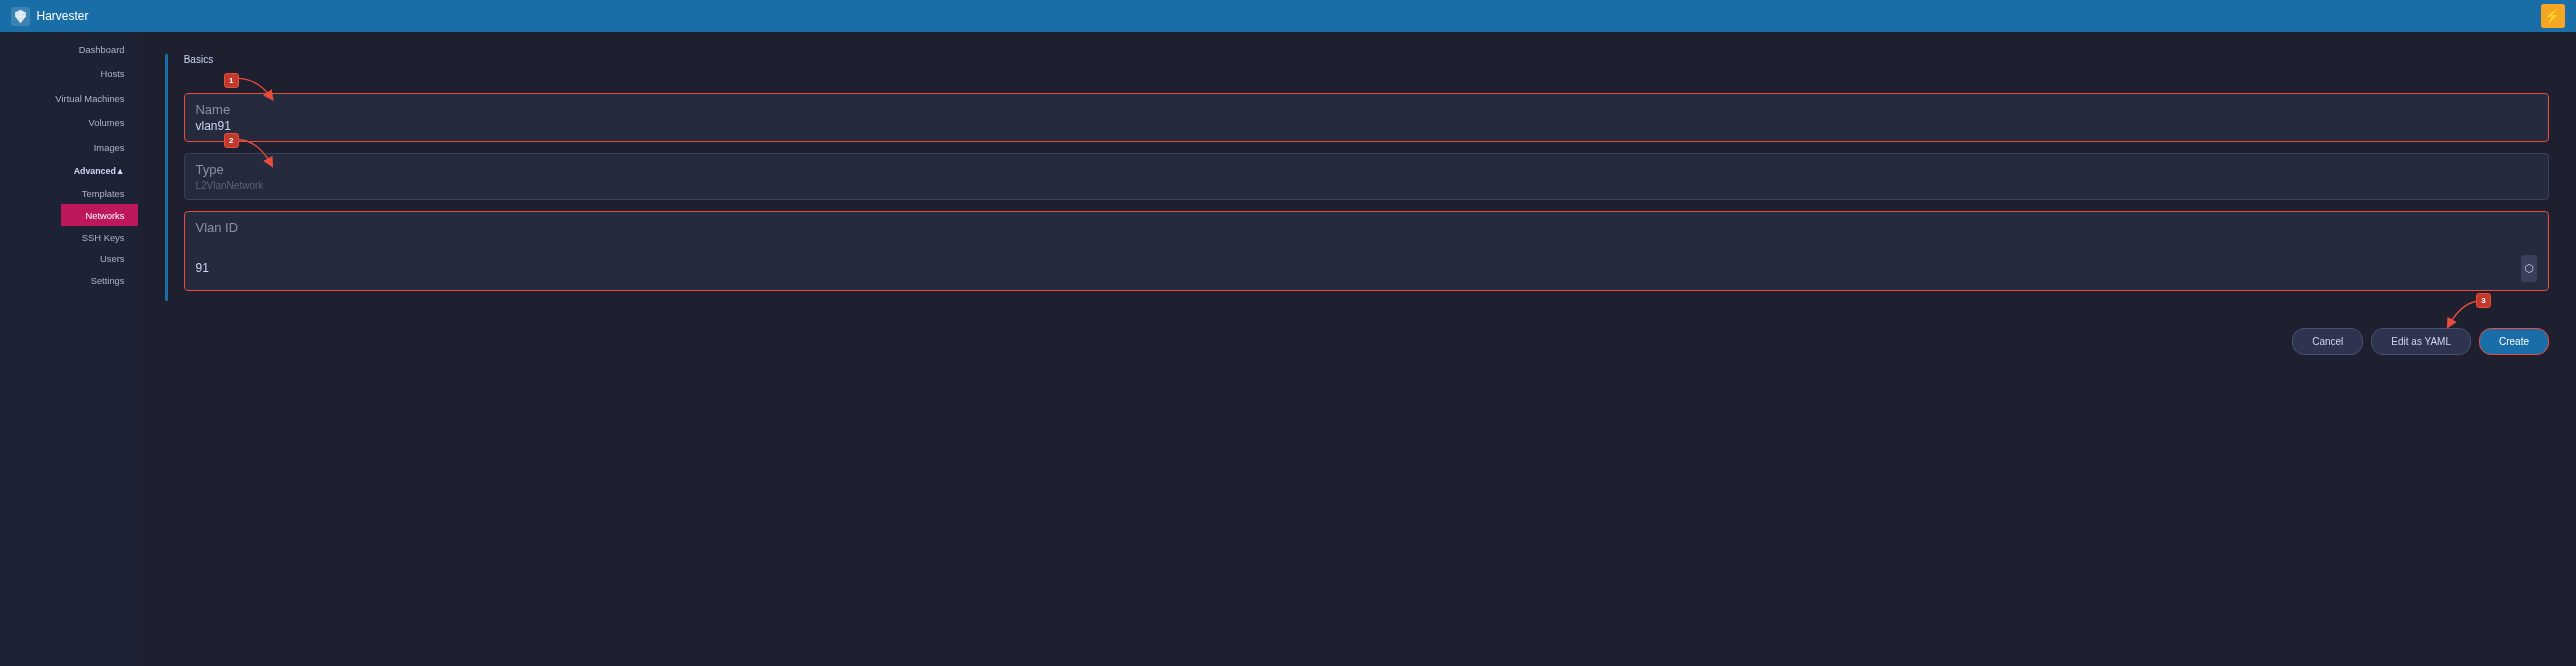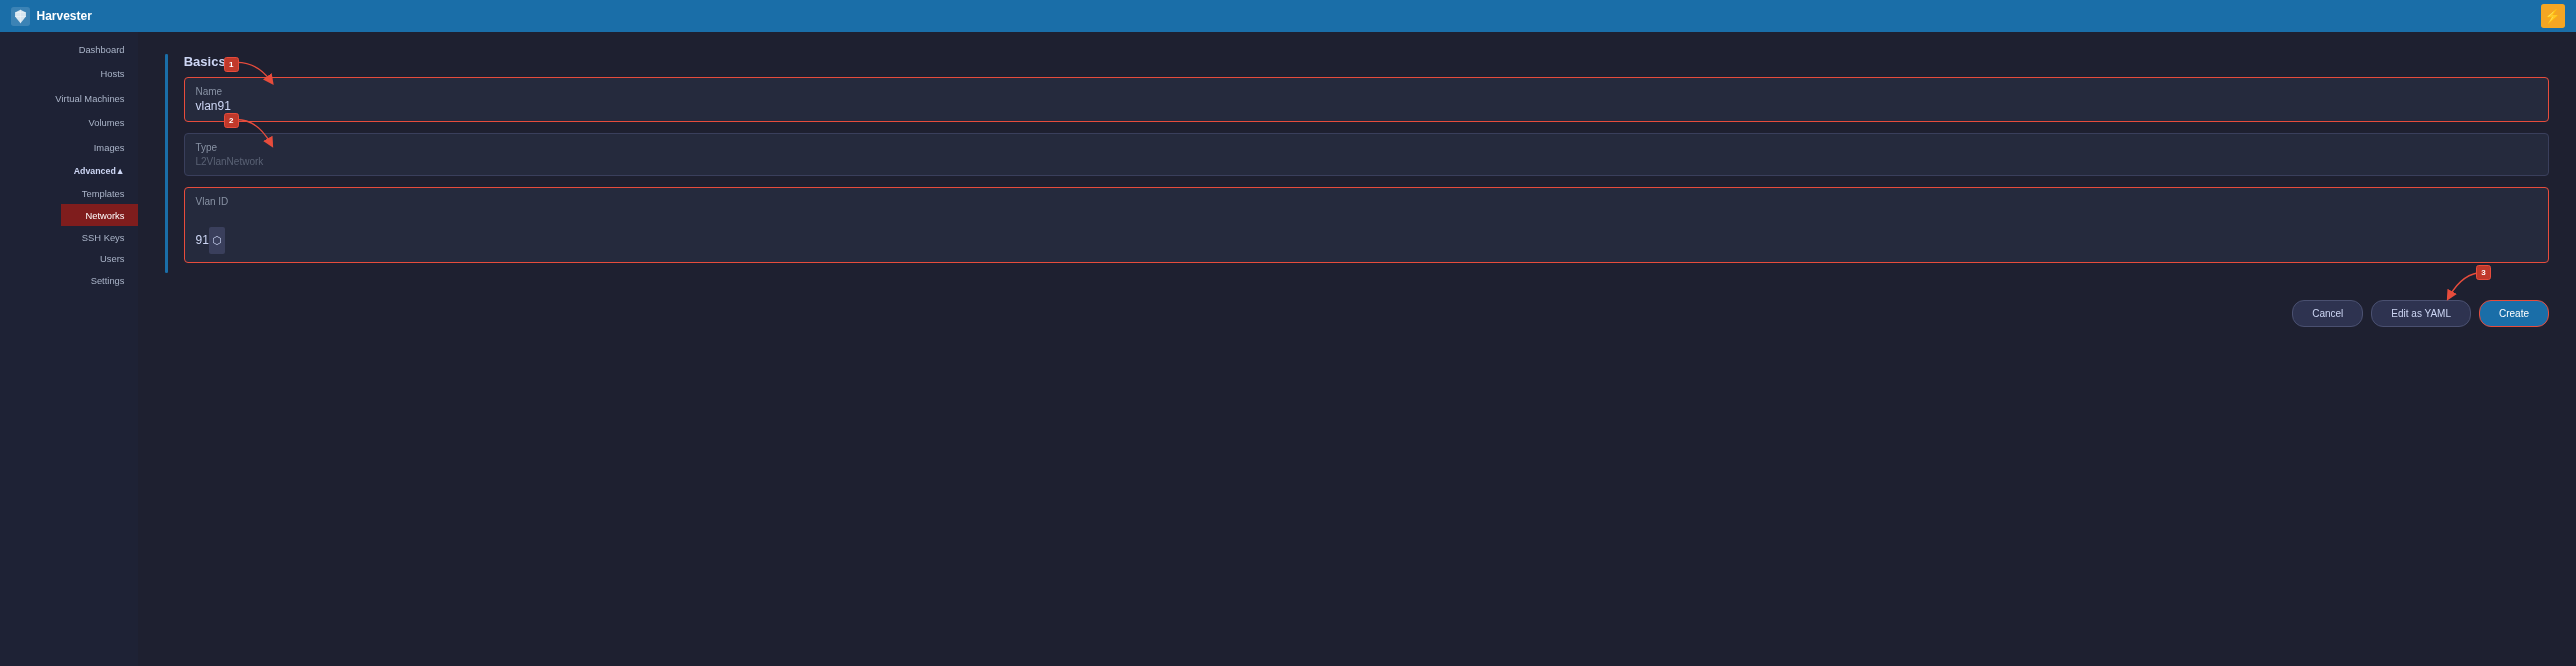--- a/index.html
+++ b/index.html
@@ -22,21 +22,21 @@
       justify-content: space-between;
       padding: 0 10.8px;
       flex-shrink: 0;
     }
     .topbar-brand {
       display: flex;
       align-items: center;
       gap: 6.7px;
       color: #fff;
       font-size: 12px;
-      font-weight: 700;
+      font-weight: 400;
     }
     .topbar-brand-icon {
       width: 19px;
       height: 19px;
     }
     .topbar-right-icon {
       width: 24px;
       height: 24px;
       background: #f5a623;
       border-radius: 2.7px;
@@ -85,21 +85,21 @@
       cursor: pointer;
     }
     .sidebar-sub-item {
       padding: 5.4px 13.5px 5.4px 24px;
       cursor: pointer;
       font-size: 9.4px;
       color: #aab4c8;
       transition: background 0.15s;
     }
     .sidebar-sub-item.active {
-      background: #7f1d1d;
+      background: #be185d;
       color: #fff;
     }
 
     
     .main {
       flex: 1;
       background: #1e2030;
       overflow-y: auto;
       padding: 21.6px 27px 27px 27px;
       display: flex;
@@ -125,55 +125,55 @@
       width: 2.7px;
       background: #1a6ea8;
       border-radius: 1.3px;
       margin-right: 16px;
       flex-shrink: 0;
     }
     .section-body {
       flex: 1;
     }
     .section-label {
-      font-size: 13px;
-      color: #cdd6f4;
-      margin-bottom: 8px;
-      font-weight: 700;
+      font-size: 10px;
+      color: #cdd6f4;
+      margin-bottom: 28px;
+      font-weight: 400;
     }
 
     .form-field {
       background: #252a3d;
       border: 0.7px solid #3a3f5c;
       border-radius: 4px;
       padding: 8px 10.8px;
       margin-bottom: 10.8px;
       position: relative;
     }
     .form-field.highlighted {
       border: 1.3px solid #e74c3c;
     }
     .field-label {
-      font-size: 10px;
+      font-size: 13px;
       color: #8892a4;
       text-transform: none;
       margin-bottom: 2.7px;
     }
     .field-value {
       font-size: 12px;
       color: #cdd6f4;
     }
     .field-placeholder {
       font-size: 10px;
       color: #5a6275;
     }
     .field-with-spinner {
       display: flex;
       align-items: center;
-      justify-content: flex-start;
+      justify-content: space-between;
       margin-top: 20px;
     }
     .spinner-btn {
       background: #3a3f5c;
       border: none;
       color: #cdd6f4;
       width: 16px;
       height: 27px;
       display: flex;
       align-items: center;

